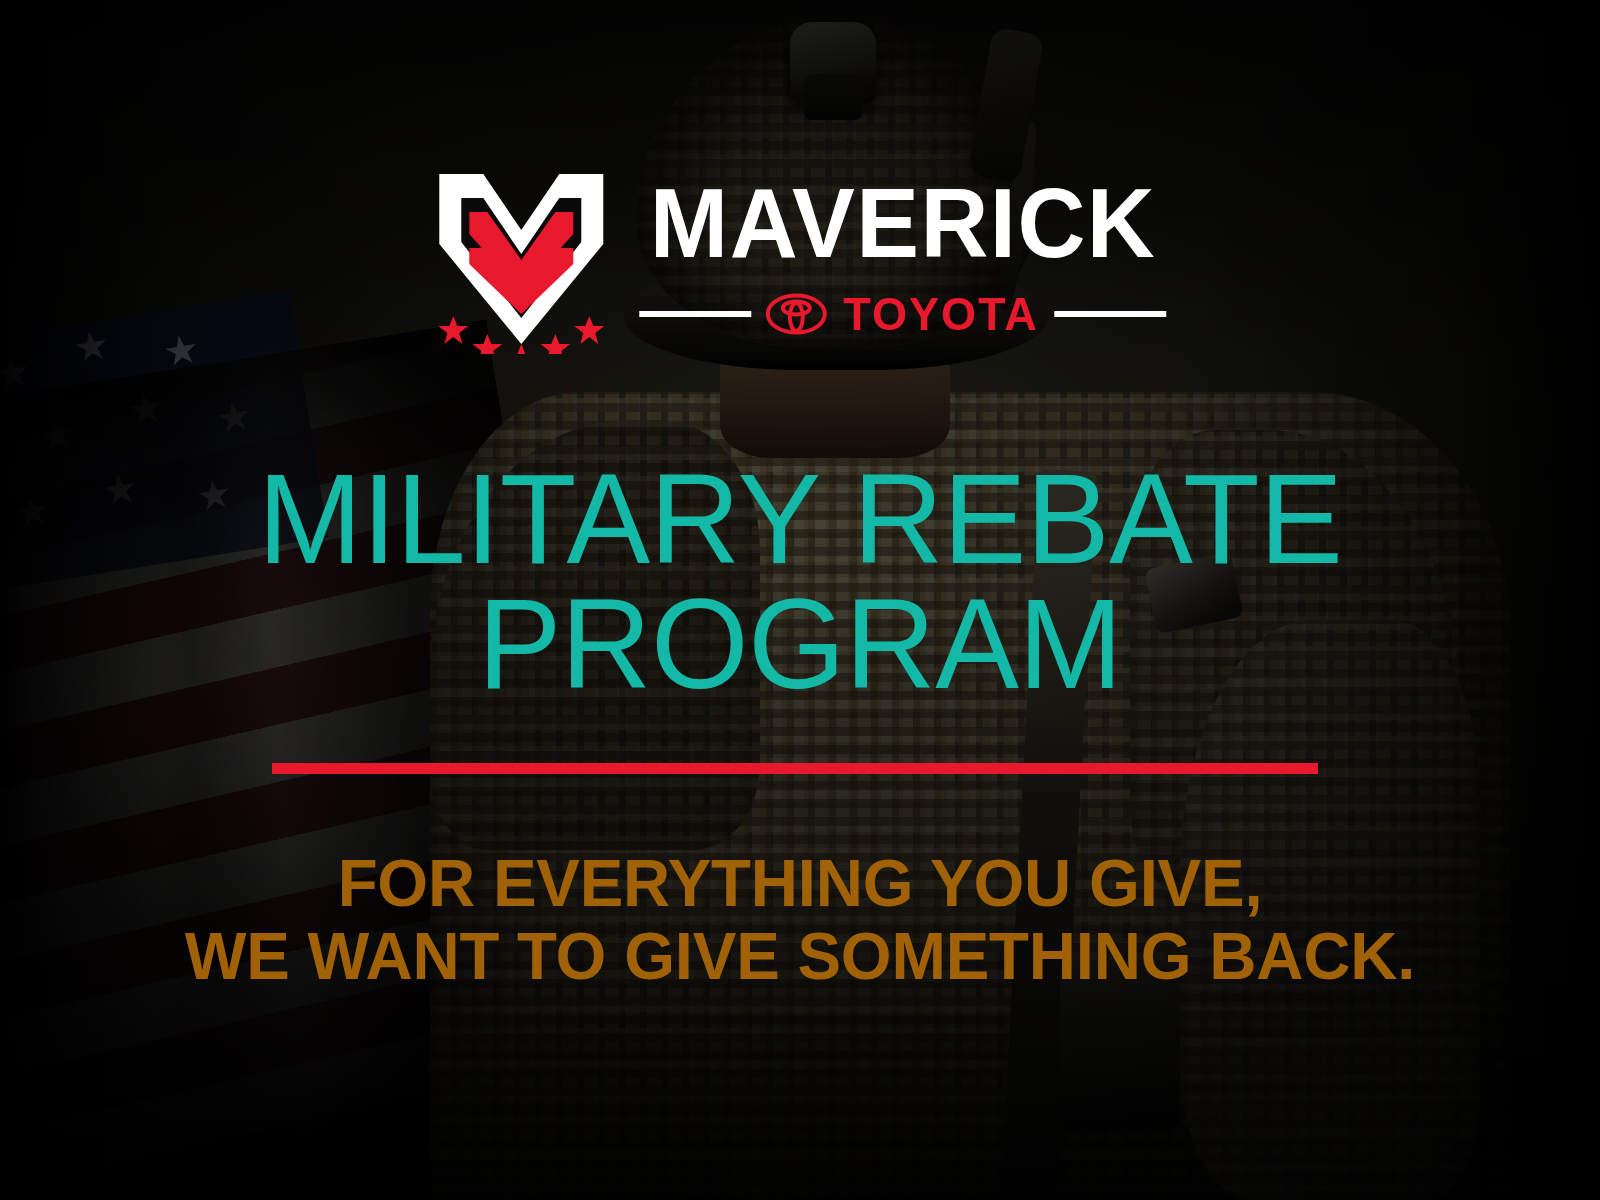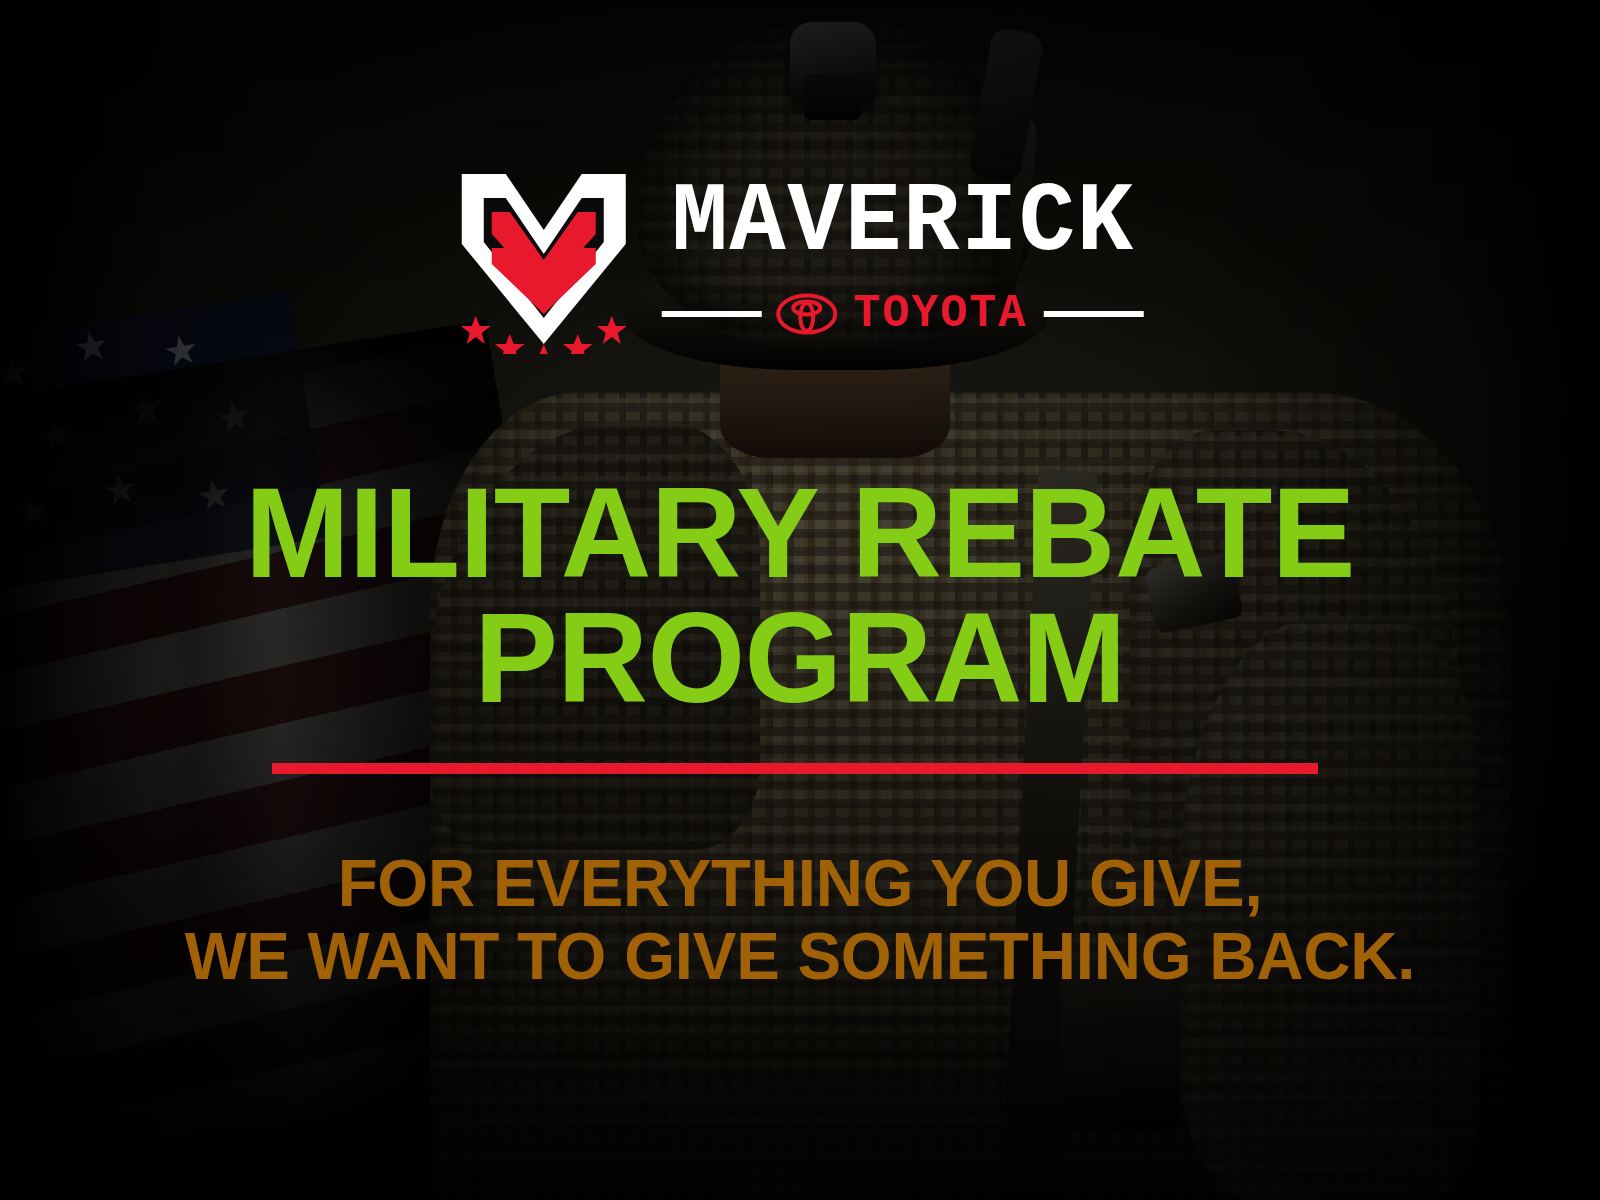--- a/index.html
+++ b/index.html
@@ -217,21 +217,21 @@
     position:absolute; inset:0;
     display:flex; flex-direction:column; align-items:center;
     text-align:center;
   }
 
   
   .logo-lockup {
     position:absolute;
     left:50%; top:168px;
     transform:translateX(-50%);
-    display:flex; align-items:center; gap:30px;font-family:Liberation Mono, monospace;
+    display:flex; align-items:center; gap:30px;
   }
 
   .chevron-mark { position:relative; width:176px; height:186px; }
 
   .wordmark-block { display:flex; flex-direction:column; align-items:center; }
 
   .wordmark {
     color:#ffffff;
     font-size:98px;
     font-weight:700;
@@ -254,25 +254,25 @@
     font-weight:700;
     letter-spacing:2px;
     line-height:1;
     white-space:nowrap;
     transform:scaleX(.98);
   }
 
   
   .headline {
     position:absolute;
-    left:50%; top:470px;
+    left:50%; top:456px;
     transform:translateX(-50%);
-    color:#84cc16;
+    color:#14b8a6;
     font-size:128px;
-    font-weight:700;
+    font-weight:400;
     line-height:.98;
     letter-spacing:-0.5px;
     white-space:nowrap;
   }
   .headline .hl-line { display:block; transform:scaleX(.98); }
 
   
   .divider {
     position:absolute;
     left:272px; top:763px;

